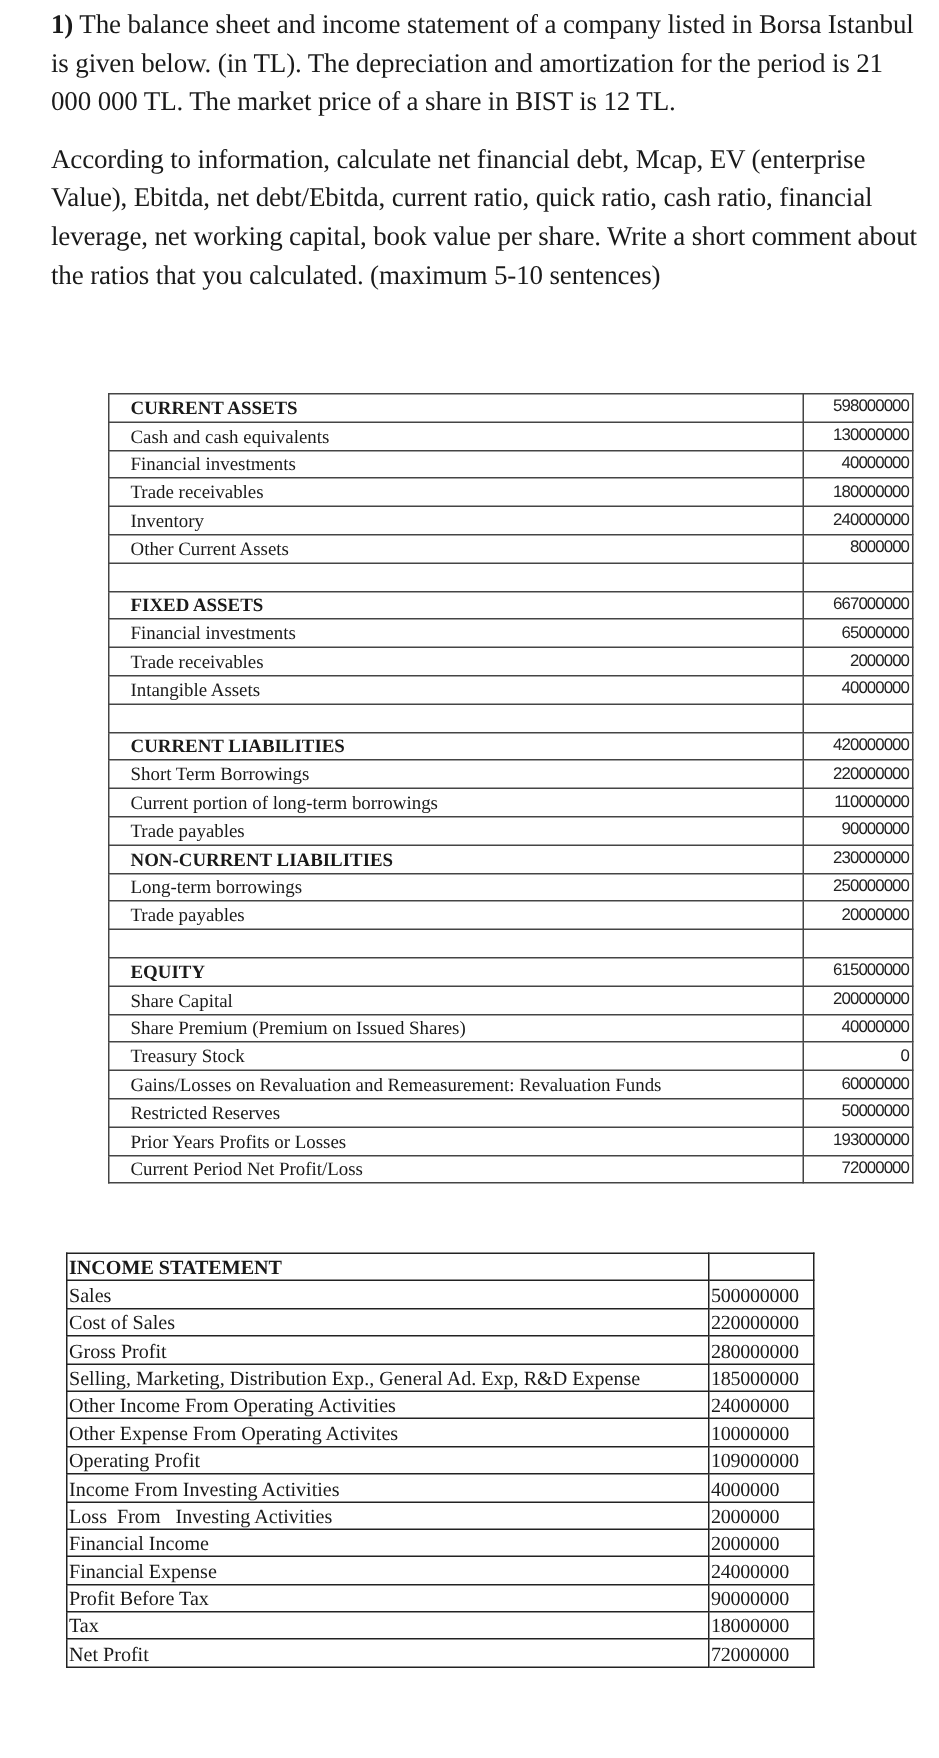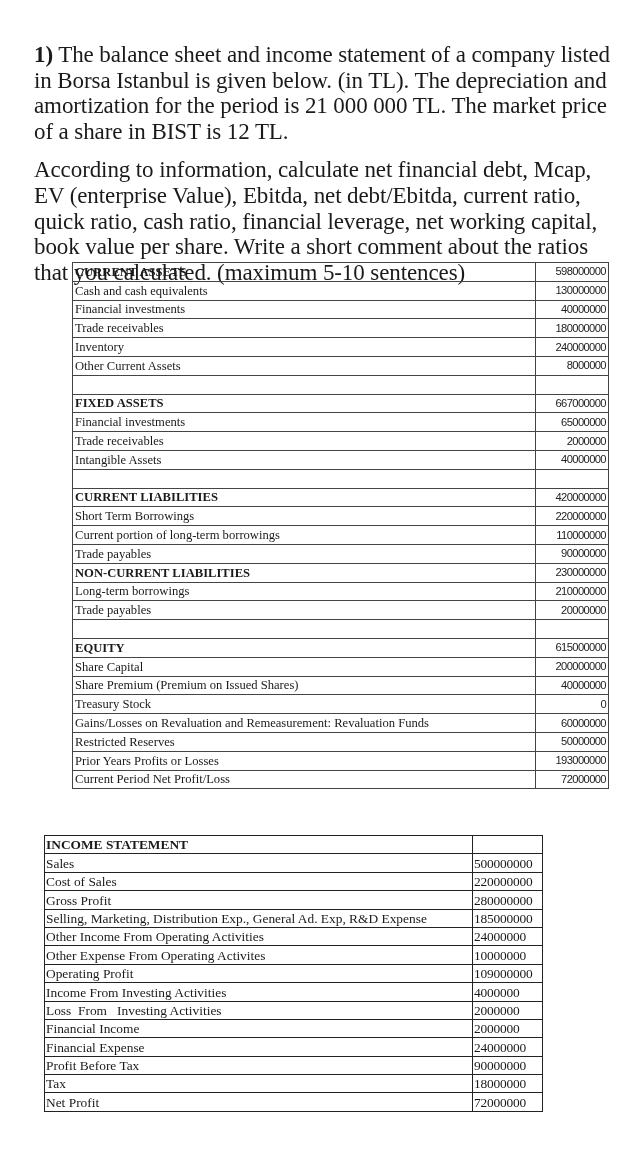--- a/index.html
+++ b/index.html
@@ -13,24 +13,23 @@
       position: relative;
       overflow: hidden;
       color: #1a1a1a;
       font-family: "Liberation Serif", "DejaVu Serif", serif;
     }
     .question {
       position: absolute;
       left: 34px;
       top: 4px;
       width: 580px;
-      font-size: 23px;
+      font-size: 18px;
       line-height: 25.6px;
       letter-spacing: -0.1px;
-      margin-top: 38px;
     }
     .question p {
       margin: 0;
     }
     .question p.second {
       margin-top: 13px;
     }
     .question b {
       font-weight: bold;
     }
@@ -40,21 +39,21 @@
       position: absolute;
       left: 72px;
       top: 262px;
       width: 537px;
       border-collapse: collapse;
       table-layout: fixed;
     }
     .bs td {
       border: 1px solid #444;
       height: 17.8px;
-      padding: 0 0 0 2px;
+      padding: 0 0 0 14px;
       font-size: 12.6px;
       line-height: 17px;
       vertical-align: bottom;
       white-space: nowrap;
       overflow: hidden;
     }
     .bs td.val {
       width: 70px;
       text-align: right;
       padding: 0 2px 0 0;
@@ -178,21 +177,21 @@
       <td class="lbl">Trade payables</td>
       <td class="val">90000000</td>
     </tr>
 
     <tr class="head">
       <td class="lbl">NON-CURRENT LIABILITIES</td>
       <td class="val">230000000</td>
     </tr>
     <tr>
       <td class="lbl">Long-term borrowings</td>
-      <td class="val">210000000</td>
+      <td class="val">250000000</td>
     </tr>
     <tr>
       <td class="lbl">Trade payables</td>
       <td class="val">20000000</td>
     </tr>
     <tr class="spacer">
       <td class="lbl"></td>
       <td class="val"></td>
     </tr>
 

